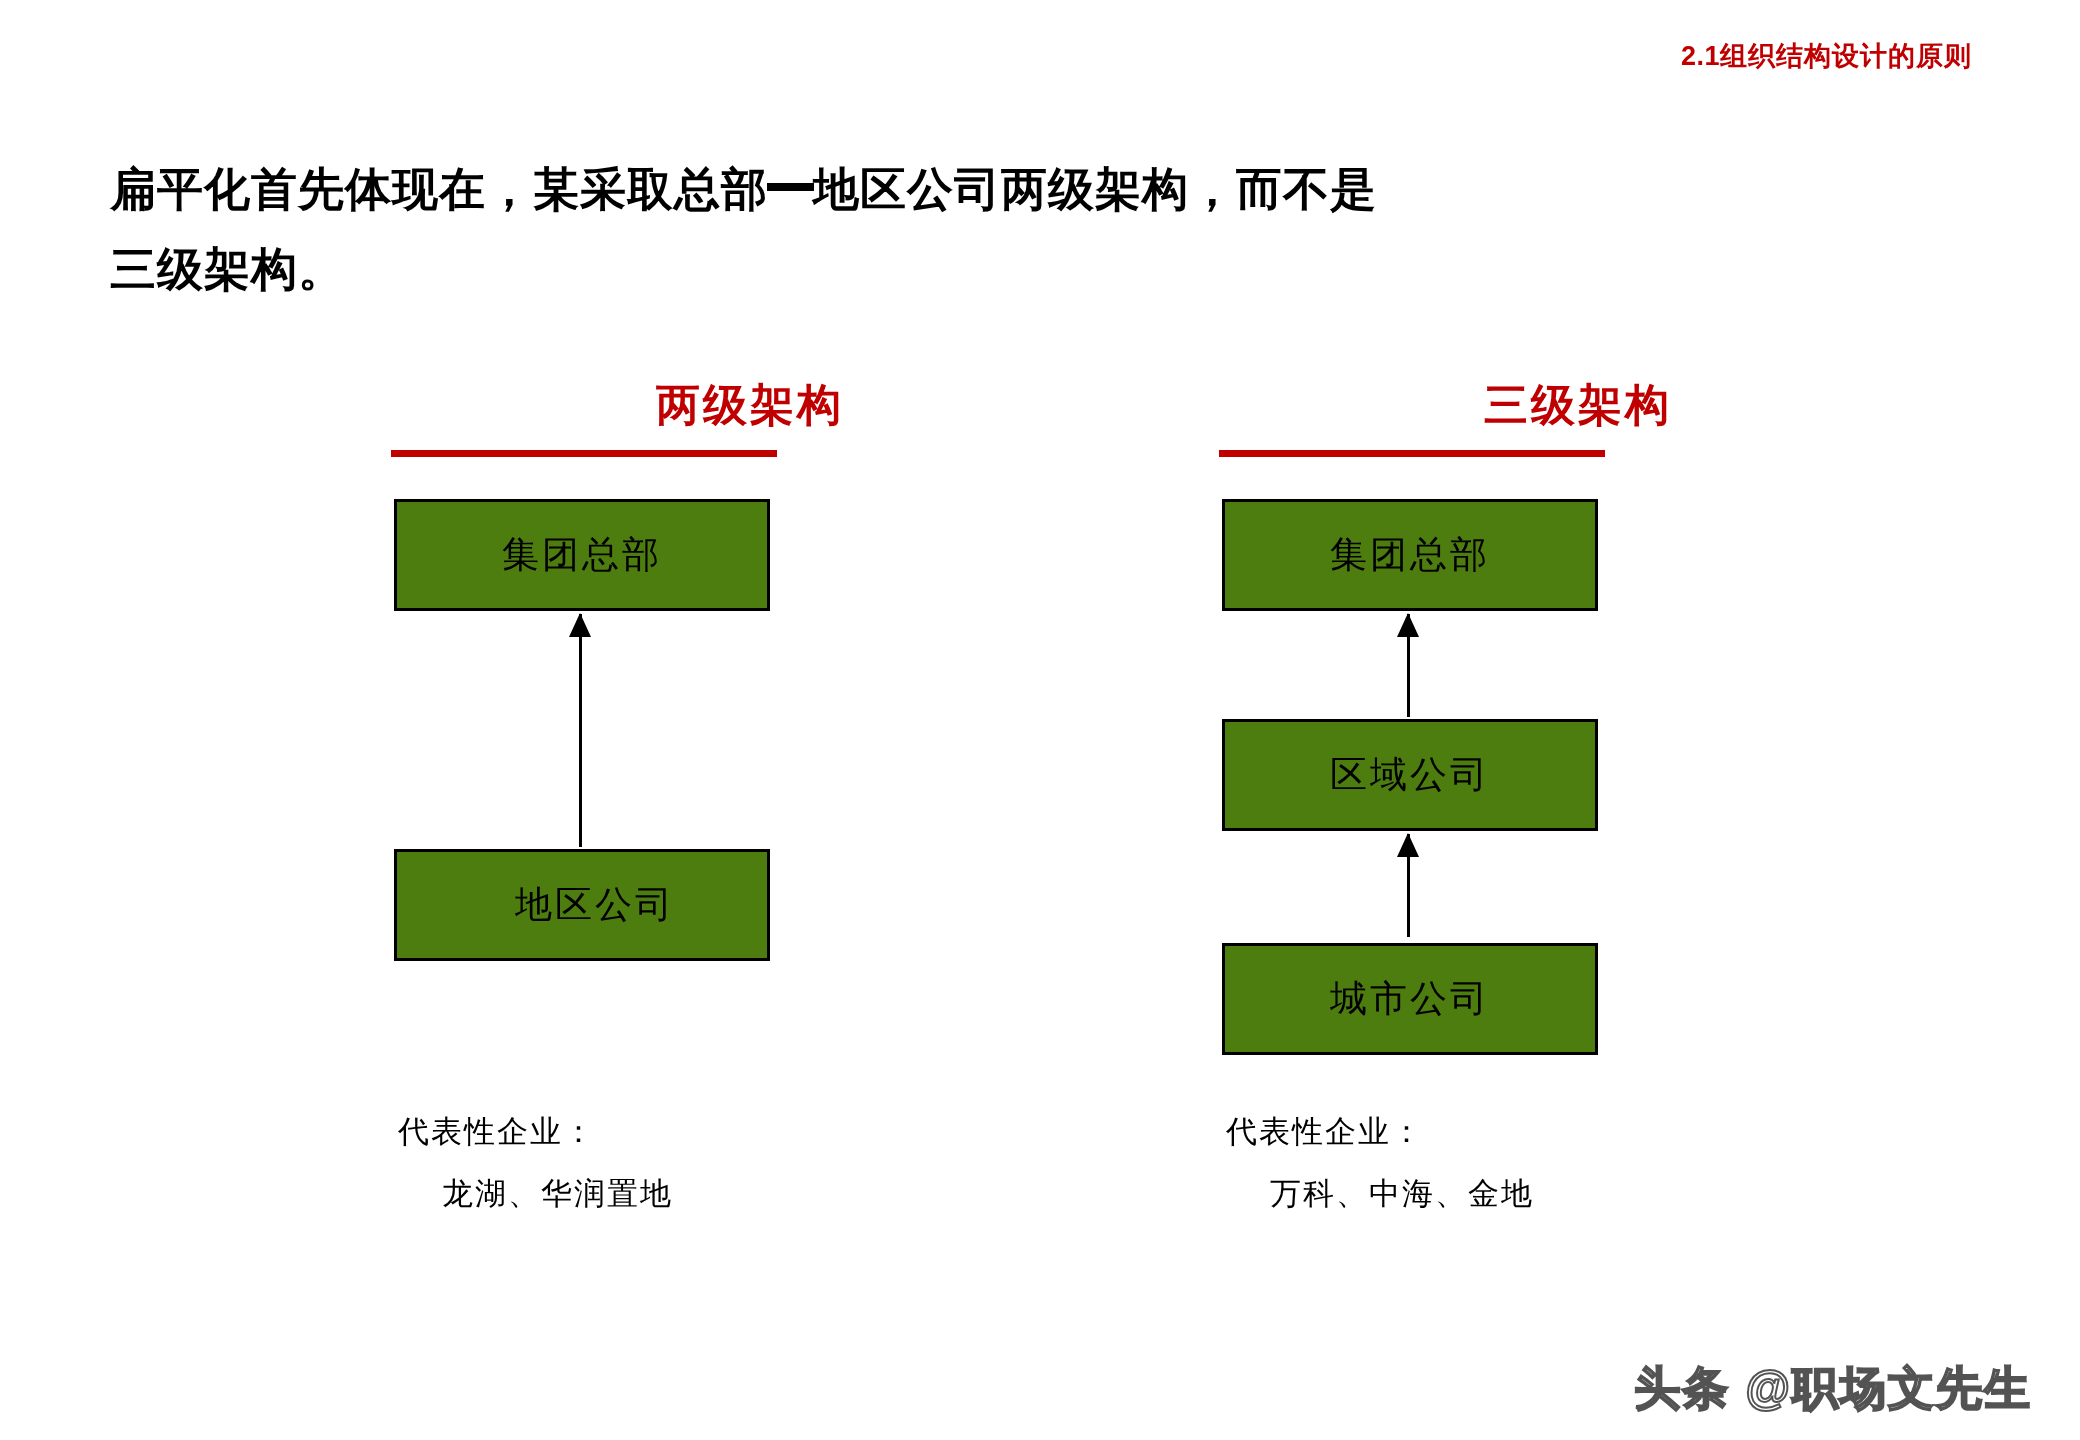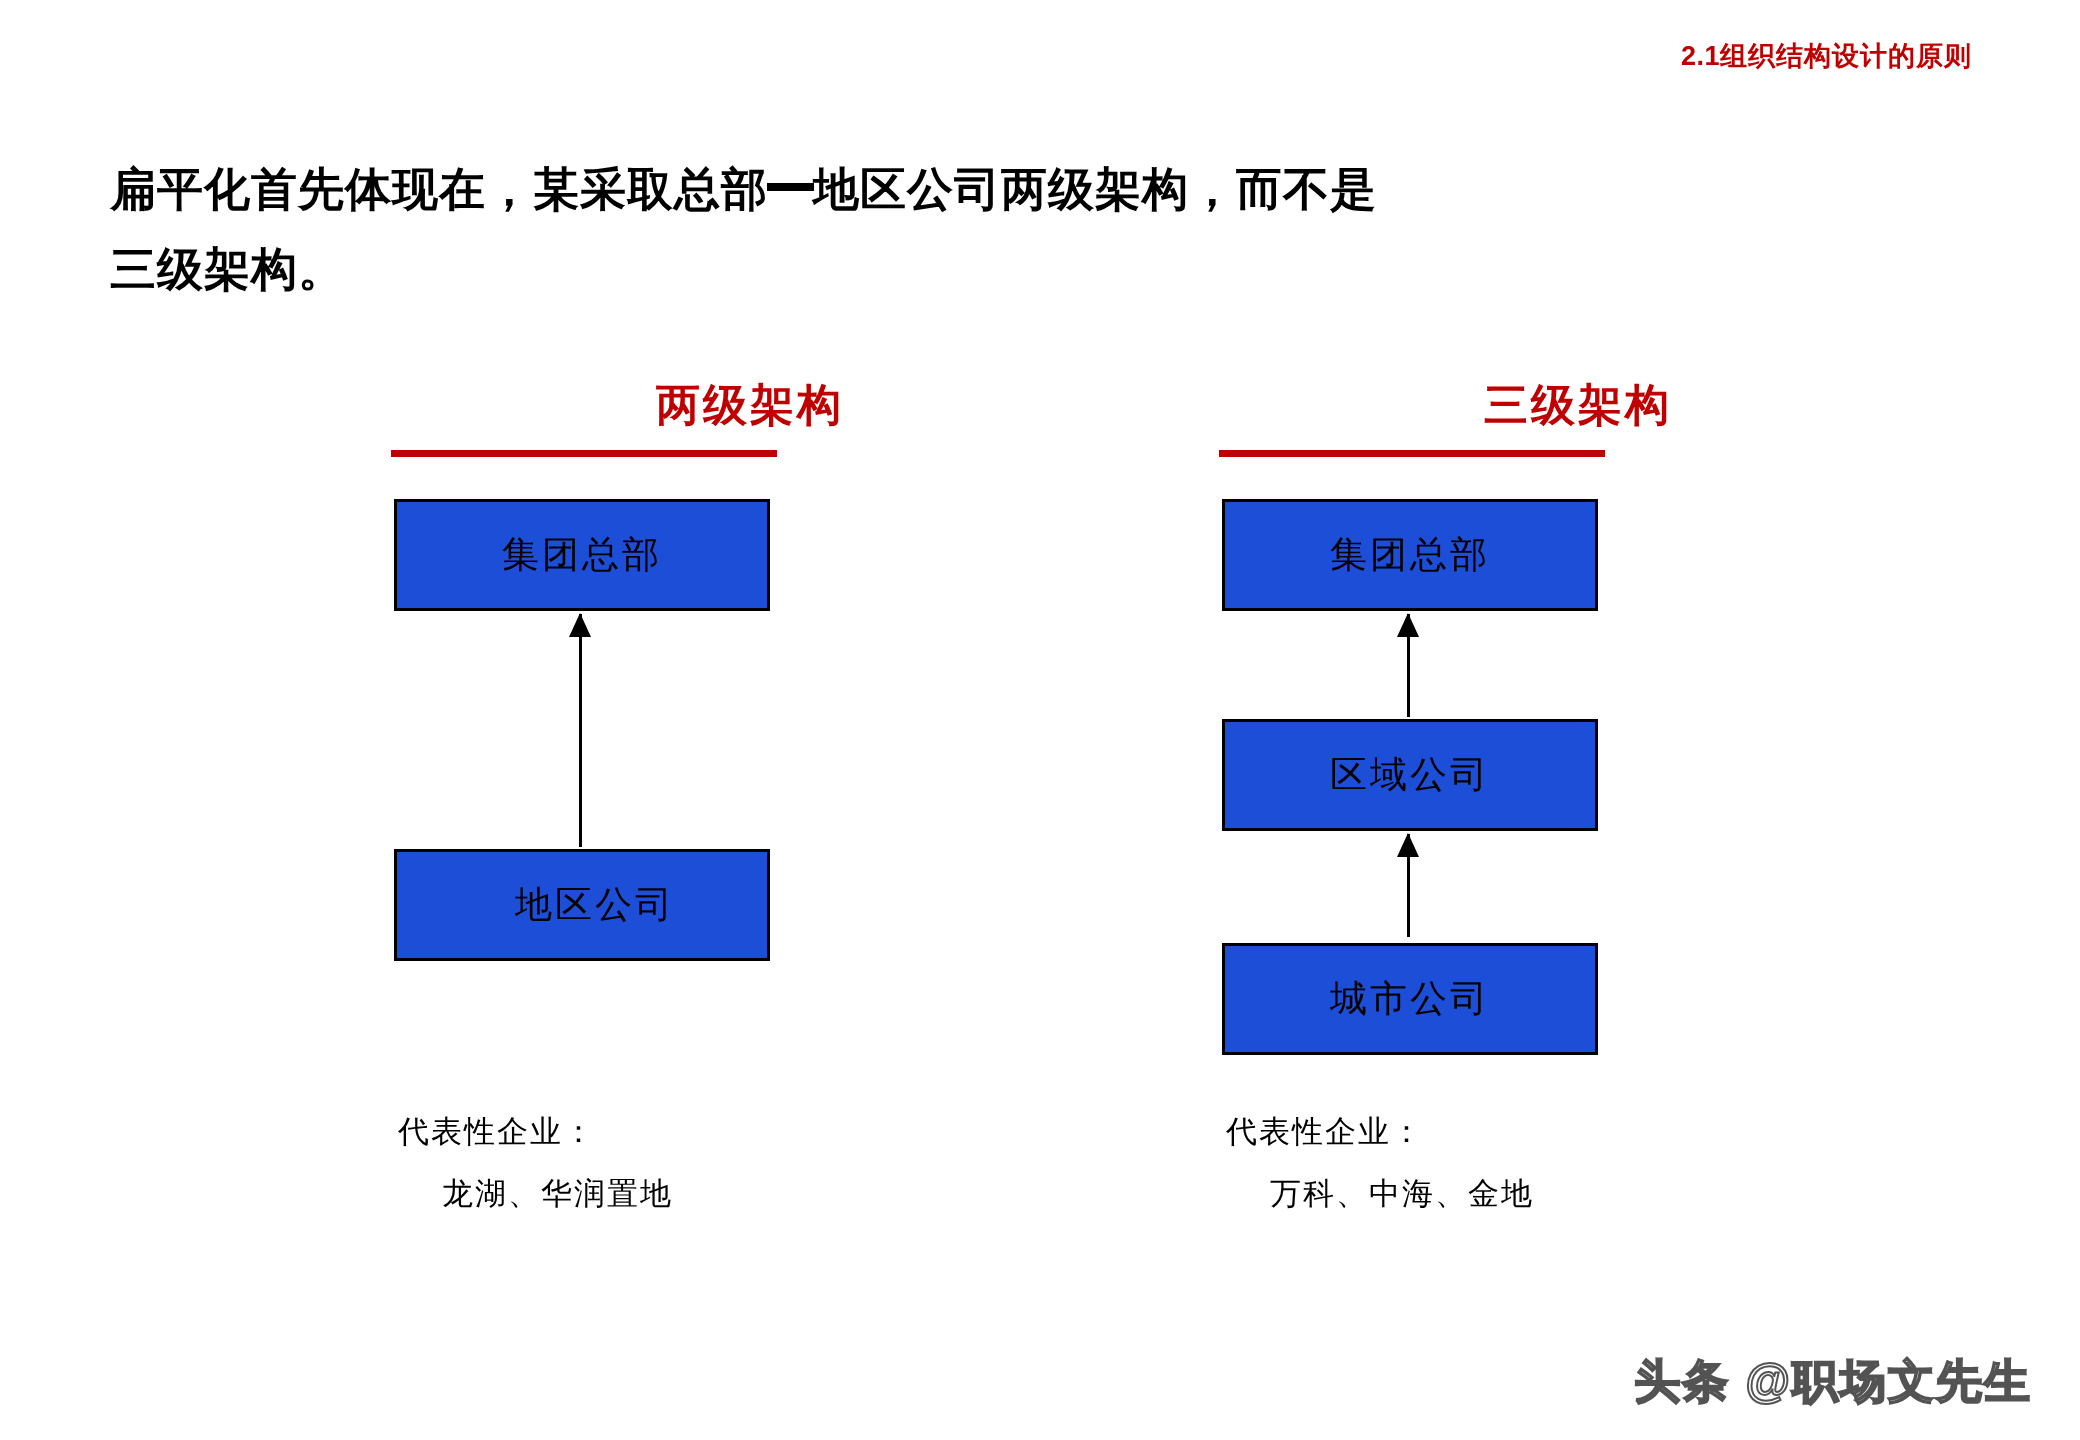--- a/index.html
+++ b/index.html
@@ -87,21 +87,21 @@
     position: relative;
     margin-top: 42px;
     height: 560px;
   }
   .node-box {
     position: absolute;
     left: 70px;
     width: 376px;
     height: 112px;
     border: 3px solid #000000;
-    background: #1d4ed8;
+    background: #4d7c0f;
     box-sizing: border-box;
     display: flex;
     align-items: center;
     justify-content: center;
     font-family: "Liberation Serif", "DejaVu Serif", serif;
     font-size: 37px;
     letter-spacing: 3px;
     color: #000000;
   }
   
@@ -142,21 +142,21 @@
     line-height: 62px;
     letter-spacing: 2px;
     color: #000000;
   }
   .caption-companies { padding-left: 44px; }
 
   
   #watermark {
     position: absolute;
     right: 48px;
-    bottom: 27px;
+    bottom: 20px;
     font-family: "Liberation Sans", "DejaVu Sans", sans-serif;
     font-size: 46px;
     font-weight: bold;
     letter-spacing: 2px;
     color: rgba(255,255,255,0.0);
     -webkit-text-stroke: 2px rgba(40,40,40,0.80);
     text-stroke: 2px rgba(40,40,40,0.80);
     white-space: nowrap;
   }
 </style>

